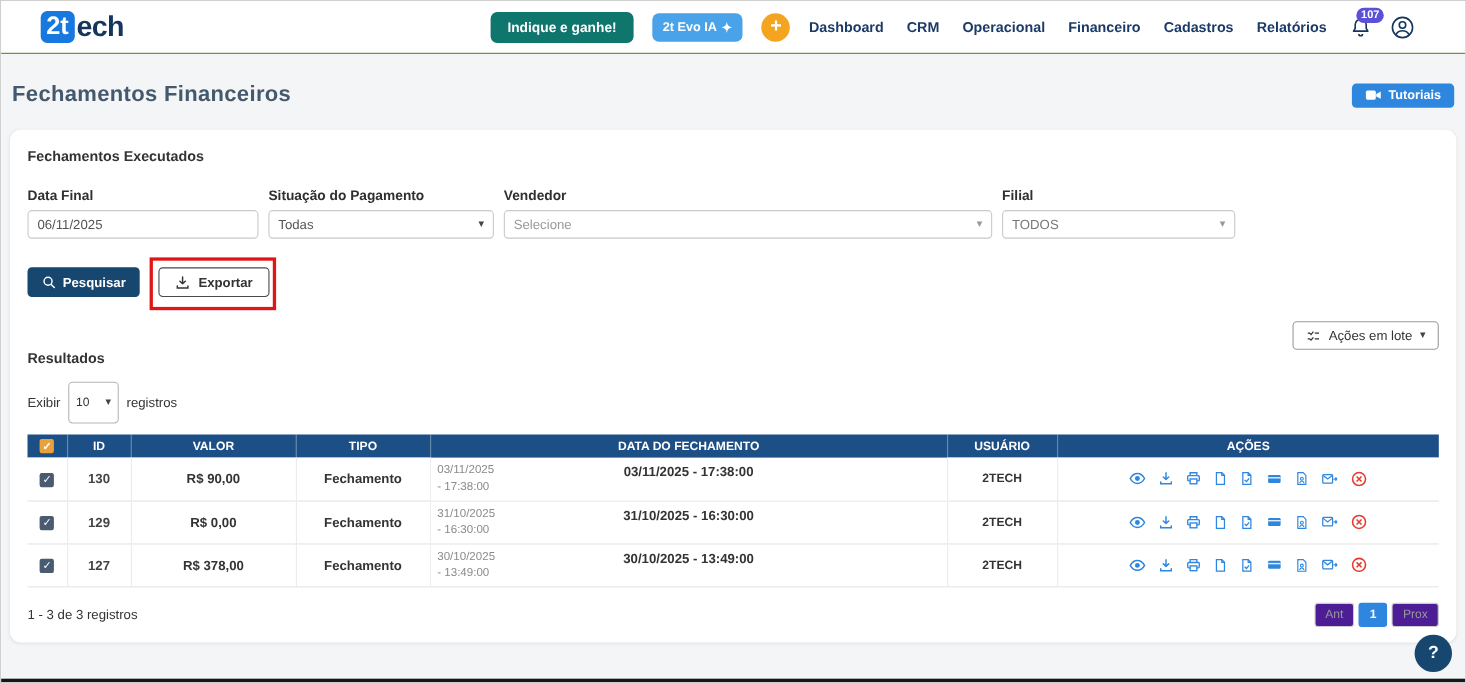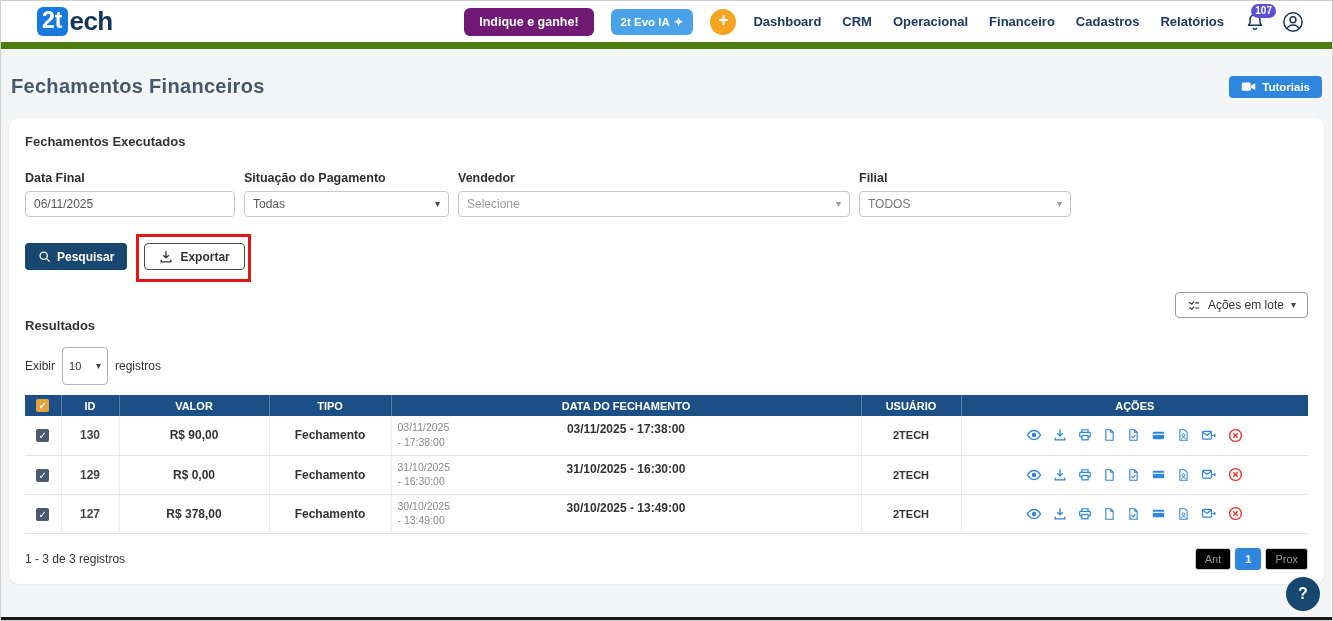--- a/index.html
+++ b/index.html
@@ -2,27 +2,27 @@
 <html><head>
 <meta charset="utf-8">
 <style>
   * { margin:0; padding:0; box-sizing:border-box; }
   body { font-family:"Liberation Sans", sans-serif; background:#fff; }
   .app { width:1333px; height:621px; position:relative; background:#fff; overflow:hidden;
          border:1px solid #cfcfcf; }
 
   
   .navbar { height:48px; background:#fff; display:flex; align-items:center;
-            justify-content:space-between; padding:0 28px 0 36px; border-bottom:7px solid #4d7c0f; }
+            justify-content:space-between; padding:0 46px 0 36px; border-bottom:1px solid #4d7c0f; }
   .logo { display:flex; align-items:center; cursor:pointer; }
   .logo-badge { background:#1778e0; color:#fff; font-weight:800; font-size:23px;
                 padding:1px 6px 3px 5px; border-radius:6px; line-height:1.1; }
   .logo-rest { color:#16355c; font-weight:800; font-size:26px; margin-left:1px; letter-spacing:-0.5px; }
   .nav-right { display:flex; align-items:center; gap:17px; }
-  .btn-indique { background:#701a75; color:#fff; border:none; border-radius:6px;
+  .btn-indique { background:#0f766e; color:#fff; border:none; border-radius:6px;
                  font-size:12.5px; font-weight:700; padding:7px 15px; cursor:pointer;
                  font-family:inherit; }
   .btn-evo { background:#4aa3e8; color:#fff; border:none; border-radius:6px;
              font-size:11.5px; font-weight:700; padding:6px 10px; cursor:pointer;
              display:flex; align-items:center; gap:4px; font-family:inherit; }
   .plus-circle { width:26px; height:26px; border-radius:50%; background:#f5a41f; color:#fff;
                  display:flex; align-items:center; justify-content:center; cursor:pointer; }
   .plus-circle::after { content:"+"; font-size:18px; font-weight:700; margin-top:-2px; }
   .nav-links { display:flex; align-items:center; gap:21px; }
   .nav-link { font-size:13px; font-weight:700; color:#1b3a66; cursor:pointer; white-space:nowrap; }
@@ -44,21 +44,21 @@
   .card { background:#fff; border-radius:10px; margin-top:20px; padding:16px 16px 14px;
           box-shadow:0 1px 3px rgba(0,0,0,0.07); position:relative; }
   .section-title { font-size:13px; font-weight:700; color:#333; }
 
   .filters { display:flex; gap:9px; margin-top:22px; }
   .field { display:flex; flex-direction:column; }
   .field label { font-size:12.5px; font-weight:700; color:#2f2f2f; margin-bottom:6px; }
   .control { height:26px; border:1px solid #c9c9c9; border-radius:4px; background:#fff;
              font-size:12px; color:#555; display:flex; align-items:center;
              justify-content:space-between; padding:0 8px; cursor:pointer; }
-  .w1{width:215px;} .w2{width:210px;} .w3{width:205px;} .w4{width:392px;} .w5{width:212px;}
+  .w1{width:215px;} .w2{width:210px;} .w3{width:205px;} .w4{width:444px;} .w5{width:212px;}
   .placeholder-text { color:#9a9a9a; }
   .muted-text { color:#777; }
   .caret { color:#444; font-size:10px; line-height:1; }
   .caret::after { content:"▾"; }
   .caret.gray { color:#999; }
 
   .buttons-row { display:flex; align-items:center; gap:17px; margin-top:26px; }
   .btn-pesquisar { background:#17466f; color:#fff; border:none; border-radius:4px;
                    height:27px; padding:0 13px; font-size:12px; font-weight:600;
                    display:flex; align-items:center; gap:6px; cursor:pointer; font-family:inherit; }
@@ -102,21 +102,21 @@
                text-align:left; font-size:10.5px; color:#8a8a8a; line-height:1.4; }
   .date-main { font-weight:700; margin-top:6px; display:block; }
   .actions-wrap { display:flex; justify-content:center; align-items:center; gap:11px; }
   .act-icon { display:inline-flex; color:#2e86de; cursor:pointer; }
   .act-icon.red { color:#e8392f; }
 
   .table-footer { display:flex; justify-content:space-between; align-items:center; margin-top:14px; }
   .summary { font-size:12px; color:#333; }
   .pagination { display:flex; gap:4px; }
   .page-btn { border:1px solid #ccc; color:#999; font-size:11px; padding:4px 9px;
-              border-radius:3px; background:#000000; cursor:pointer; font-family:inherit; }
+              border-radius:3px; background:#4c1d95; cursor:pointer; font-family:inherit; }
   .page-btn.active { background:#2e86de; border-color:#2e86de; color:#fff; font-weight:700; }
 
   .help-fab { position:absolute; right:12px; bottom:9px; width:34px; height:34px;
               border-radius:50%; background:#17466f; color:#fff; font-size:16px; font-weight:700;
               border:none; display:flex; align-items:center; justify-content:center;
               cursor:pointer; z-index:10; font-family:inherit; }
   .bottom-bar { position:absolute; left:0; right:0; bottom:0; height:3px; background:#161616; }
 </style>
 </head>
 <body>

